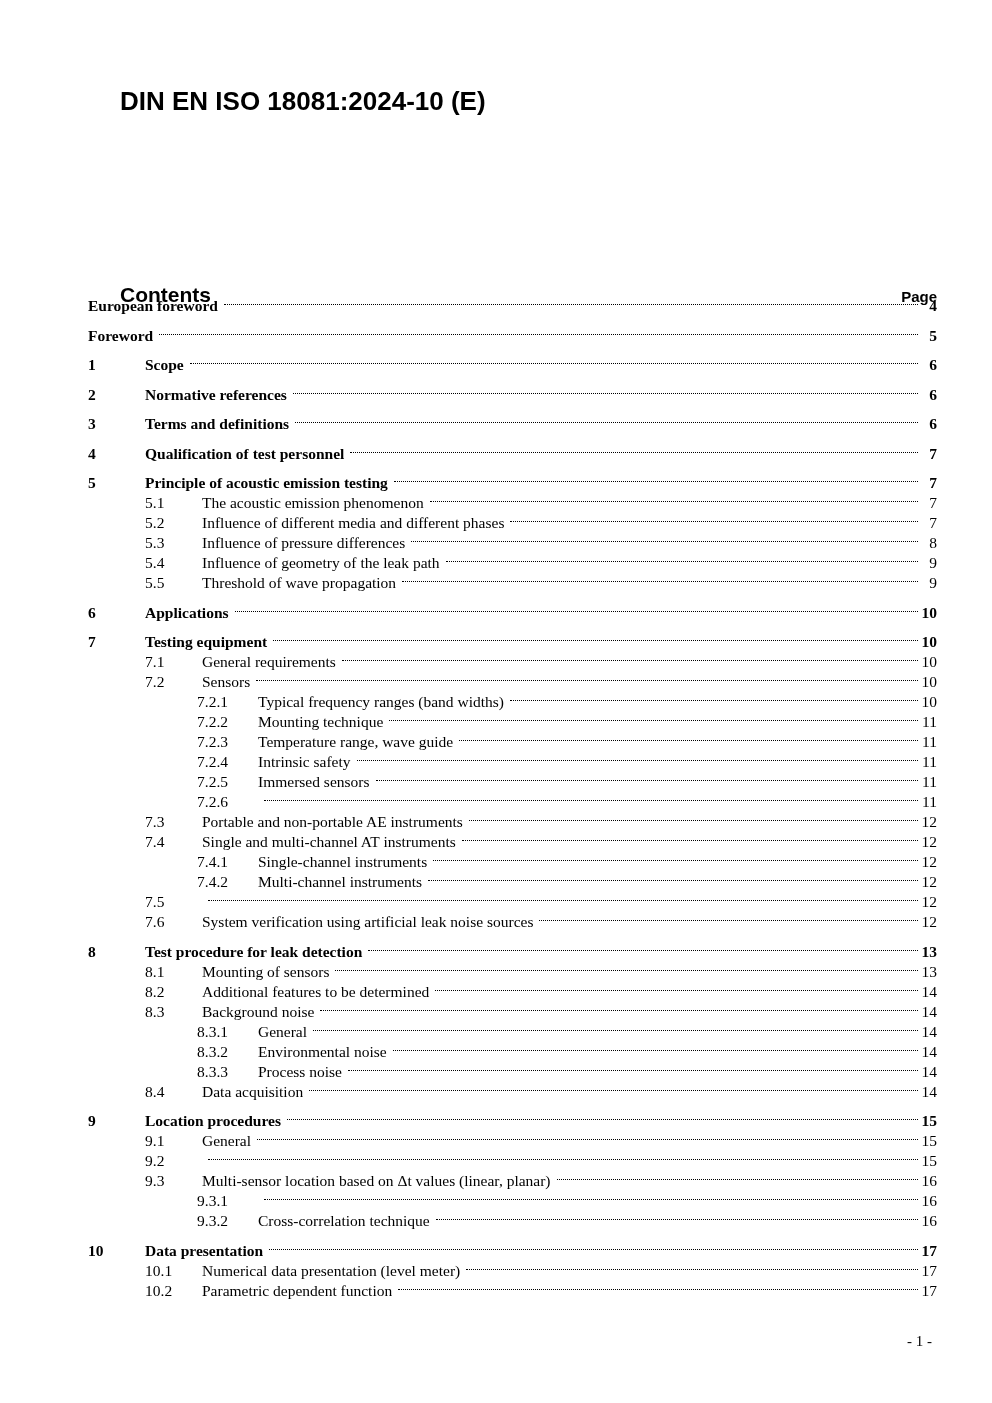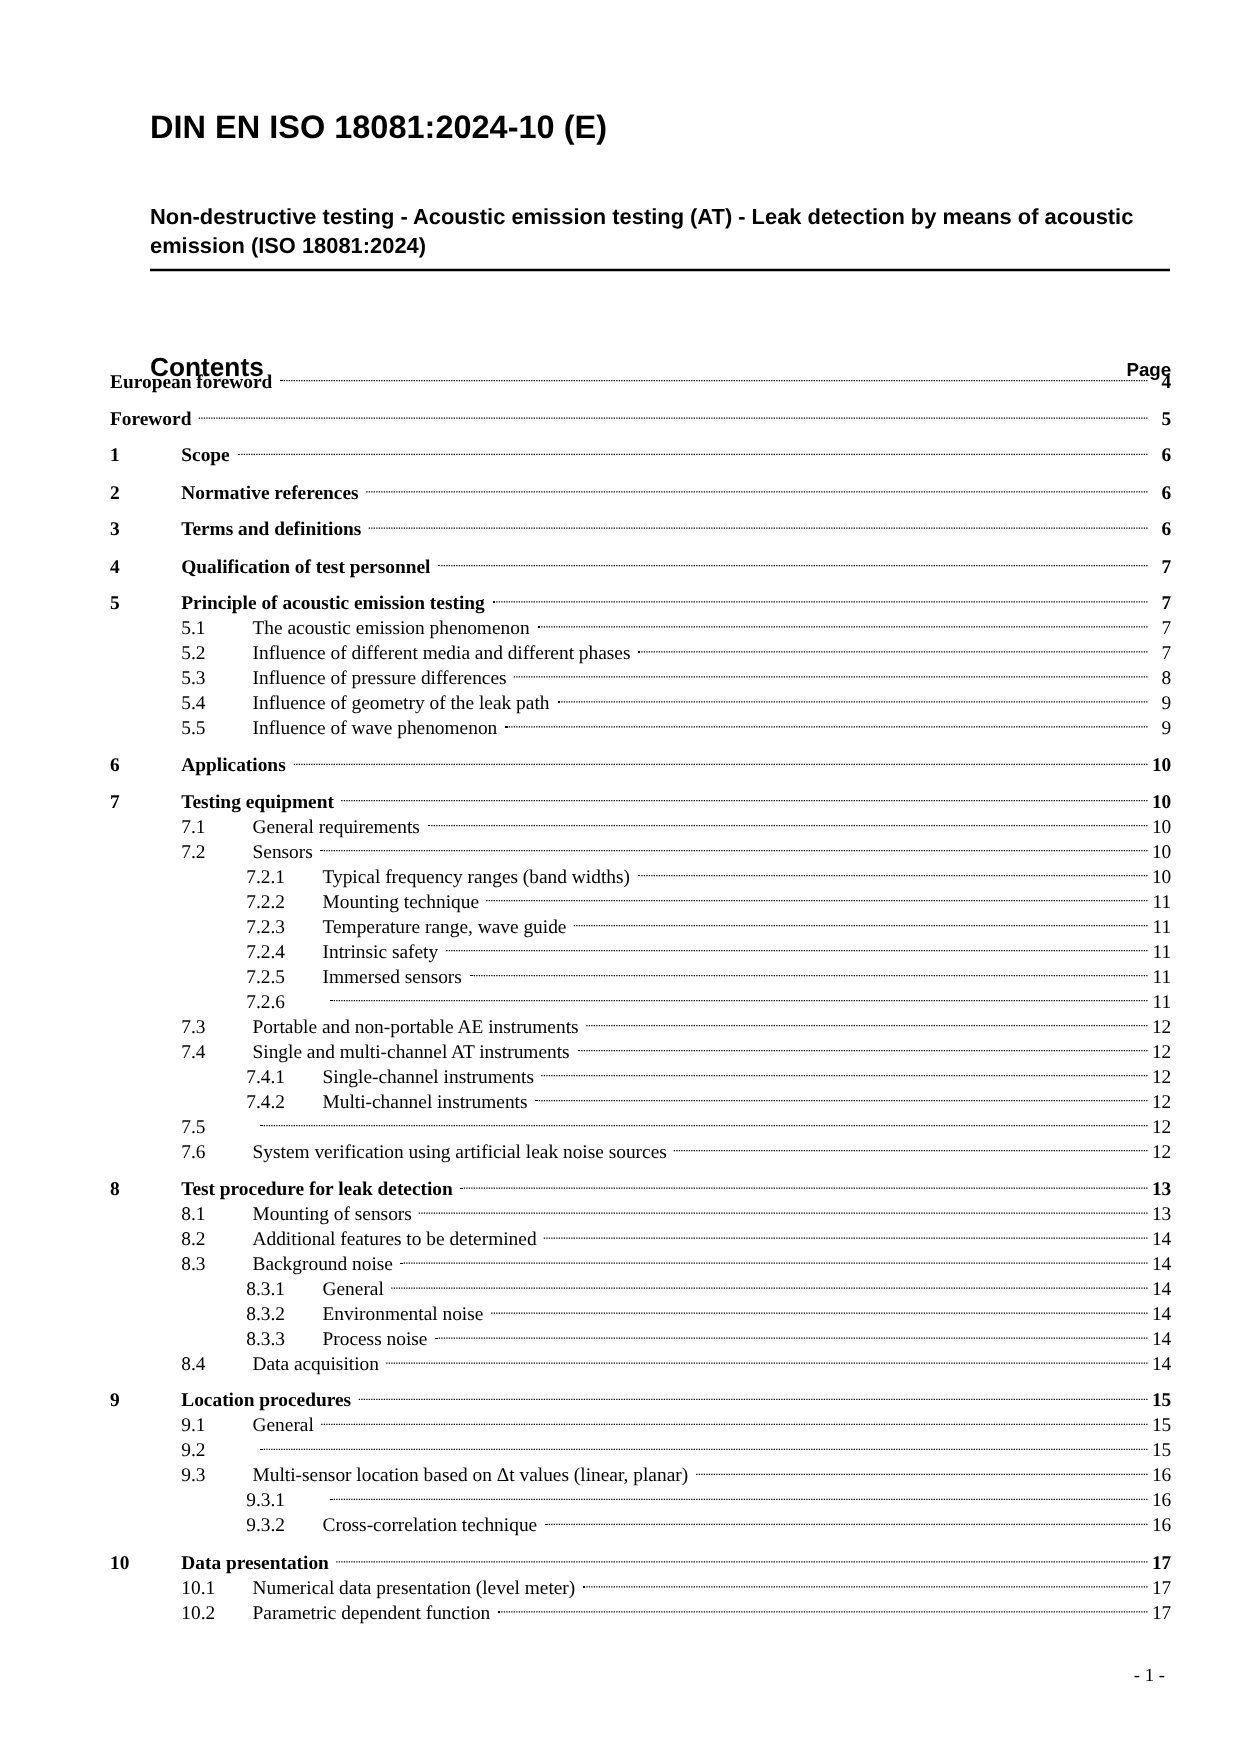--- a/index.html
+++ b/index.html
@@ -97,21 +97,20 @@
     font-family: "Liberation Serif", serif;
     font-size: 15px;
   }
 </style>
 </head>
 <body>
 
 <div class="page">
   <div class="doc-title">DIN EN ISO 18081:2024-10 (E)</div>
 
-  <div class="doc-subtitle">Non-destructive testing - Acoustic emission testing (AT) - Leak detection by means of acoustic emission (ISO 18081:2024)</div>
 
   <div class="contents-row">
     <span class="contents-title">Contents</span>
     <span class="page-label">Page</span>
   </div>
 
   <div class="toc" id="toc">
       <div class="toc-row lvl0 bold">
         <span class="toc-title">European foreword</span>
         <span class="leader"></span>
@@ -171,21 +170,21 @@
         <span class="toc-page">8</span>
       </div>
       <div class="toc-row lvl2">
         <span class="toc-num">5.4</span>
         <span class="toc-title">Influence of geometry of the leak path</span>
         <span class="leader"></span>
         <span class="toc-page">9</span>
       </div>
       <div class="toc-row lvl2">
         <span class="toc-num">5.5</span>
-        <span class="toc-title">Influence of wave phenomenon</span>
+        <span class="toc-title">Threshold of wave propagation</span>
         <span class="leader"></span>
         <span class="toc-page">9</span>
       </div>
       <div class="toc-row lvl1 bold">
         <span class="toc-num">6</span>
         <span class="toc-title">Applications</span>
         <span class="leader"></span>
         <span class="toc-page">10</span>
       </div>
       <div class="toc-row lvl1 bold">

